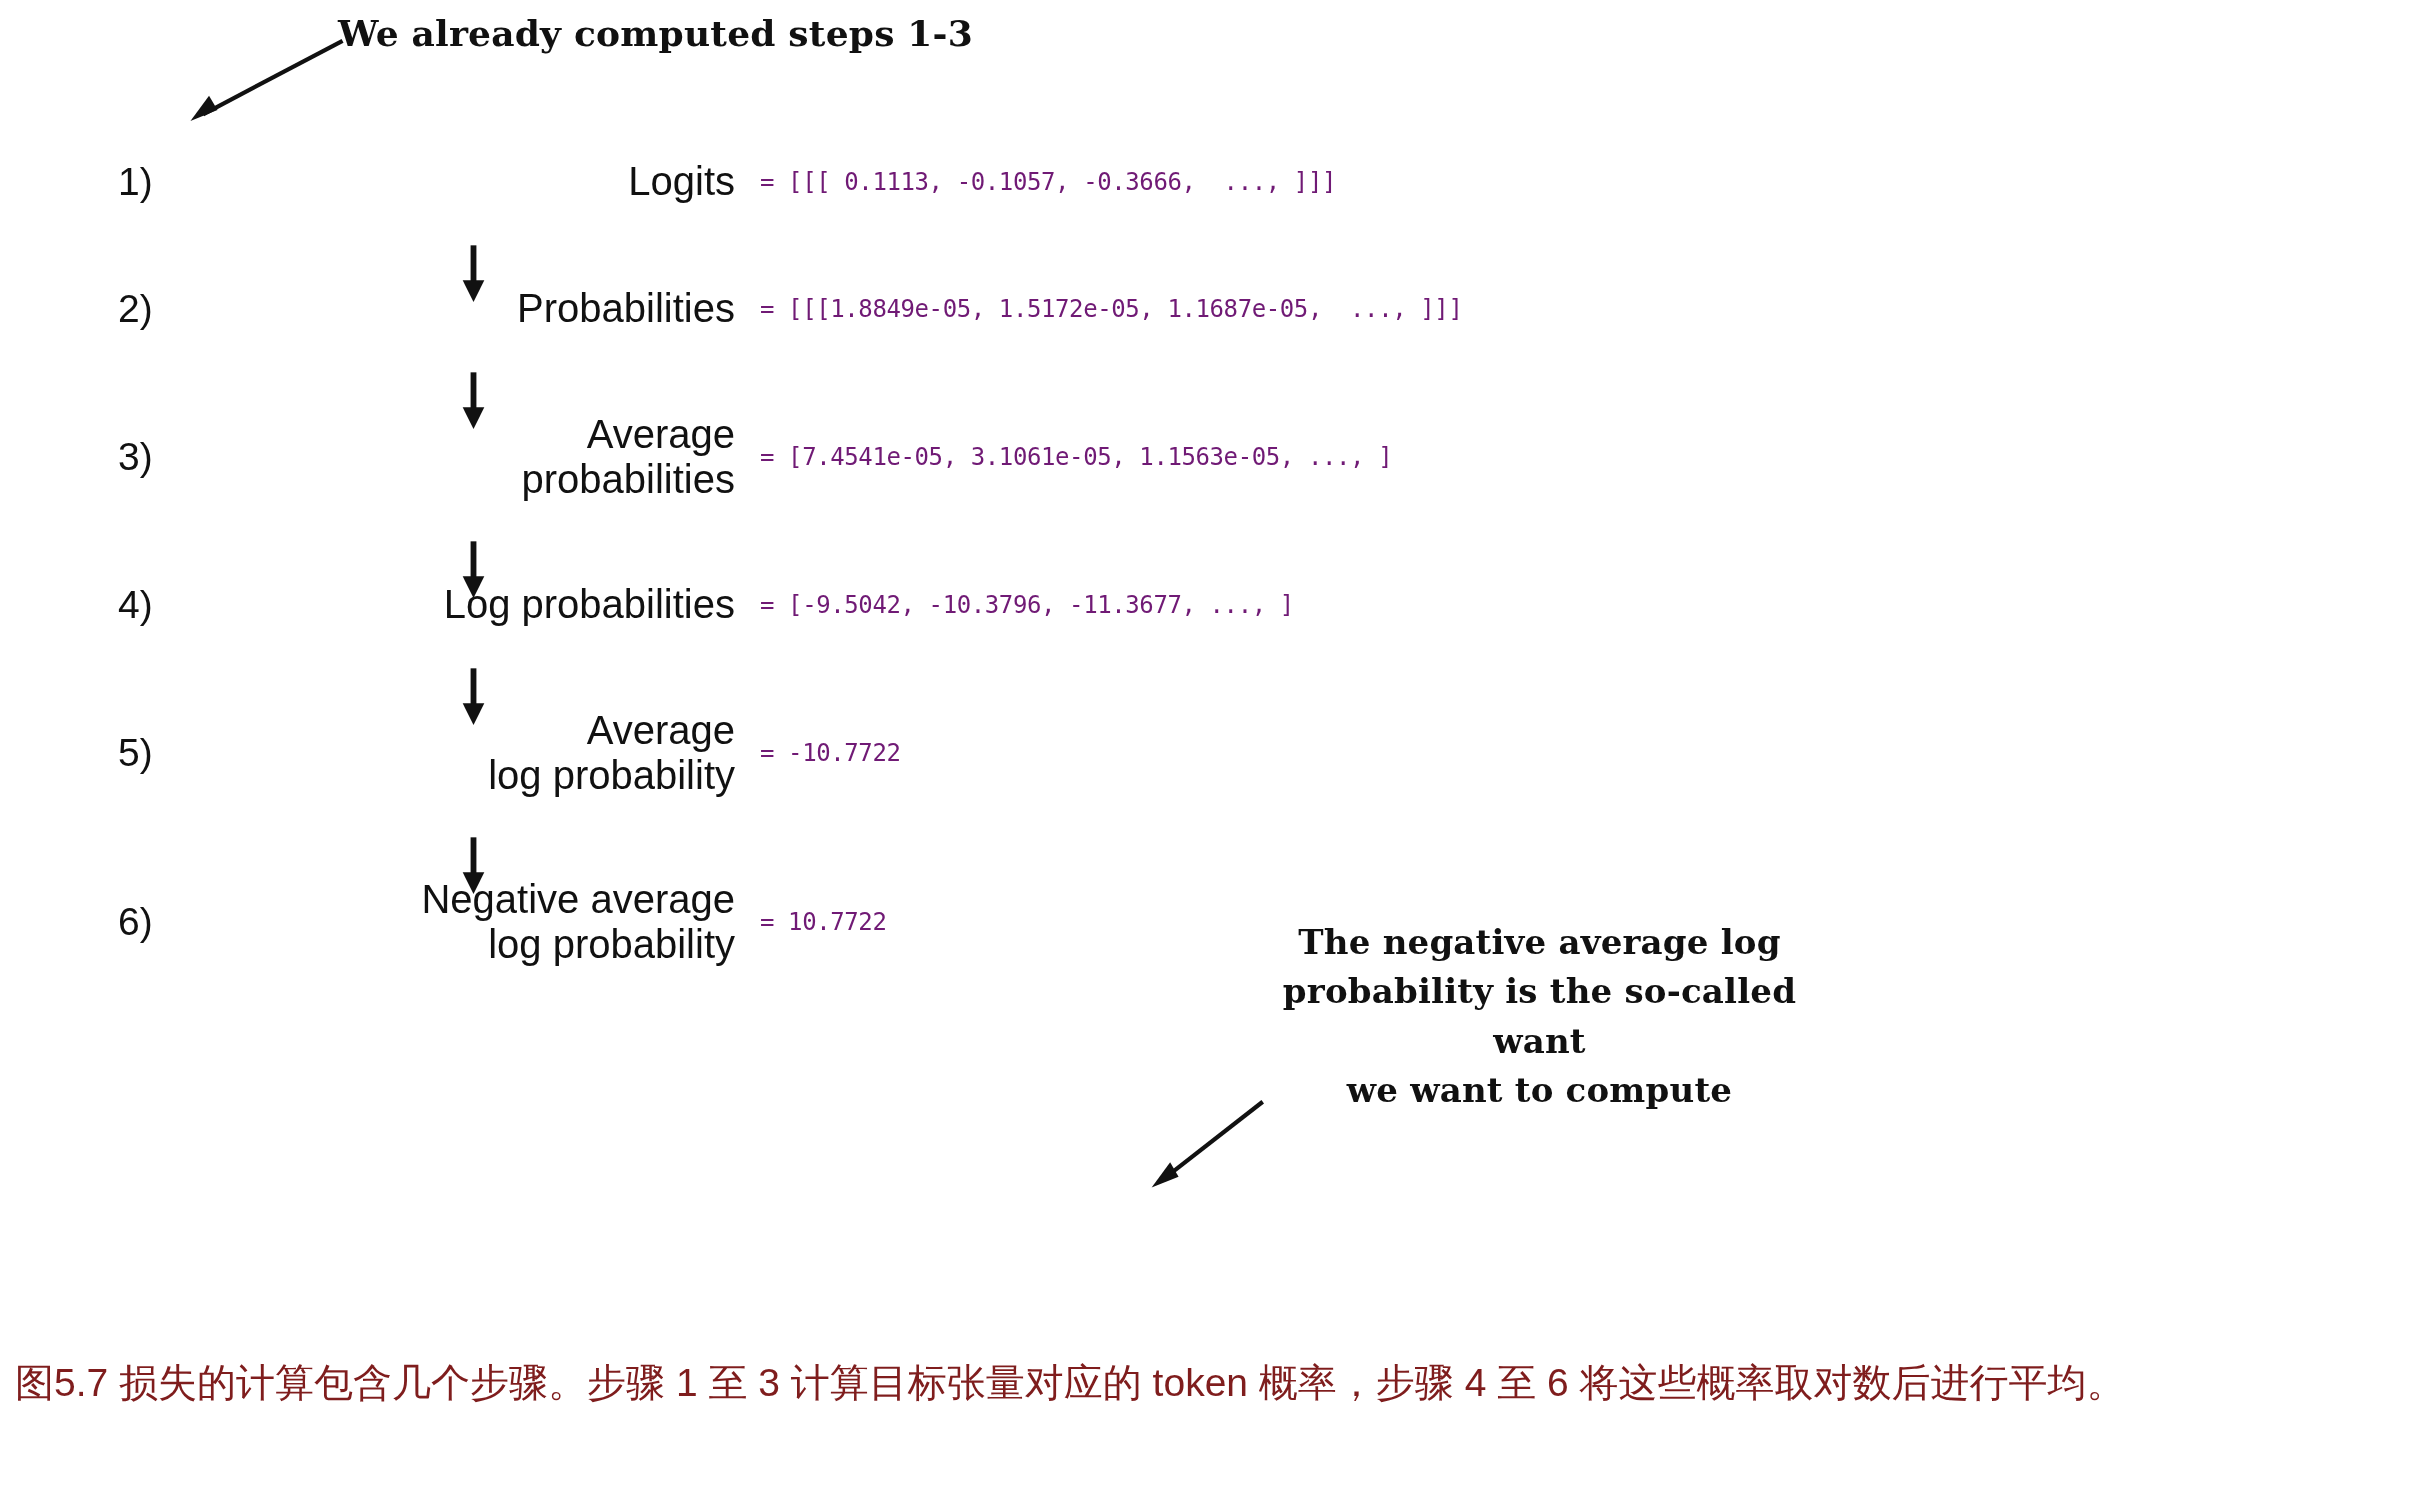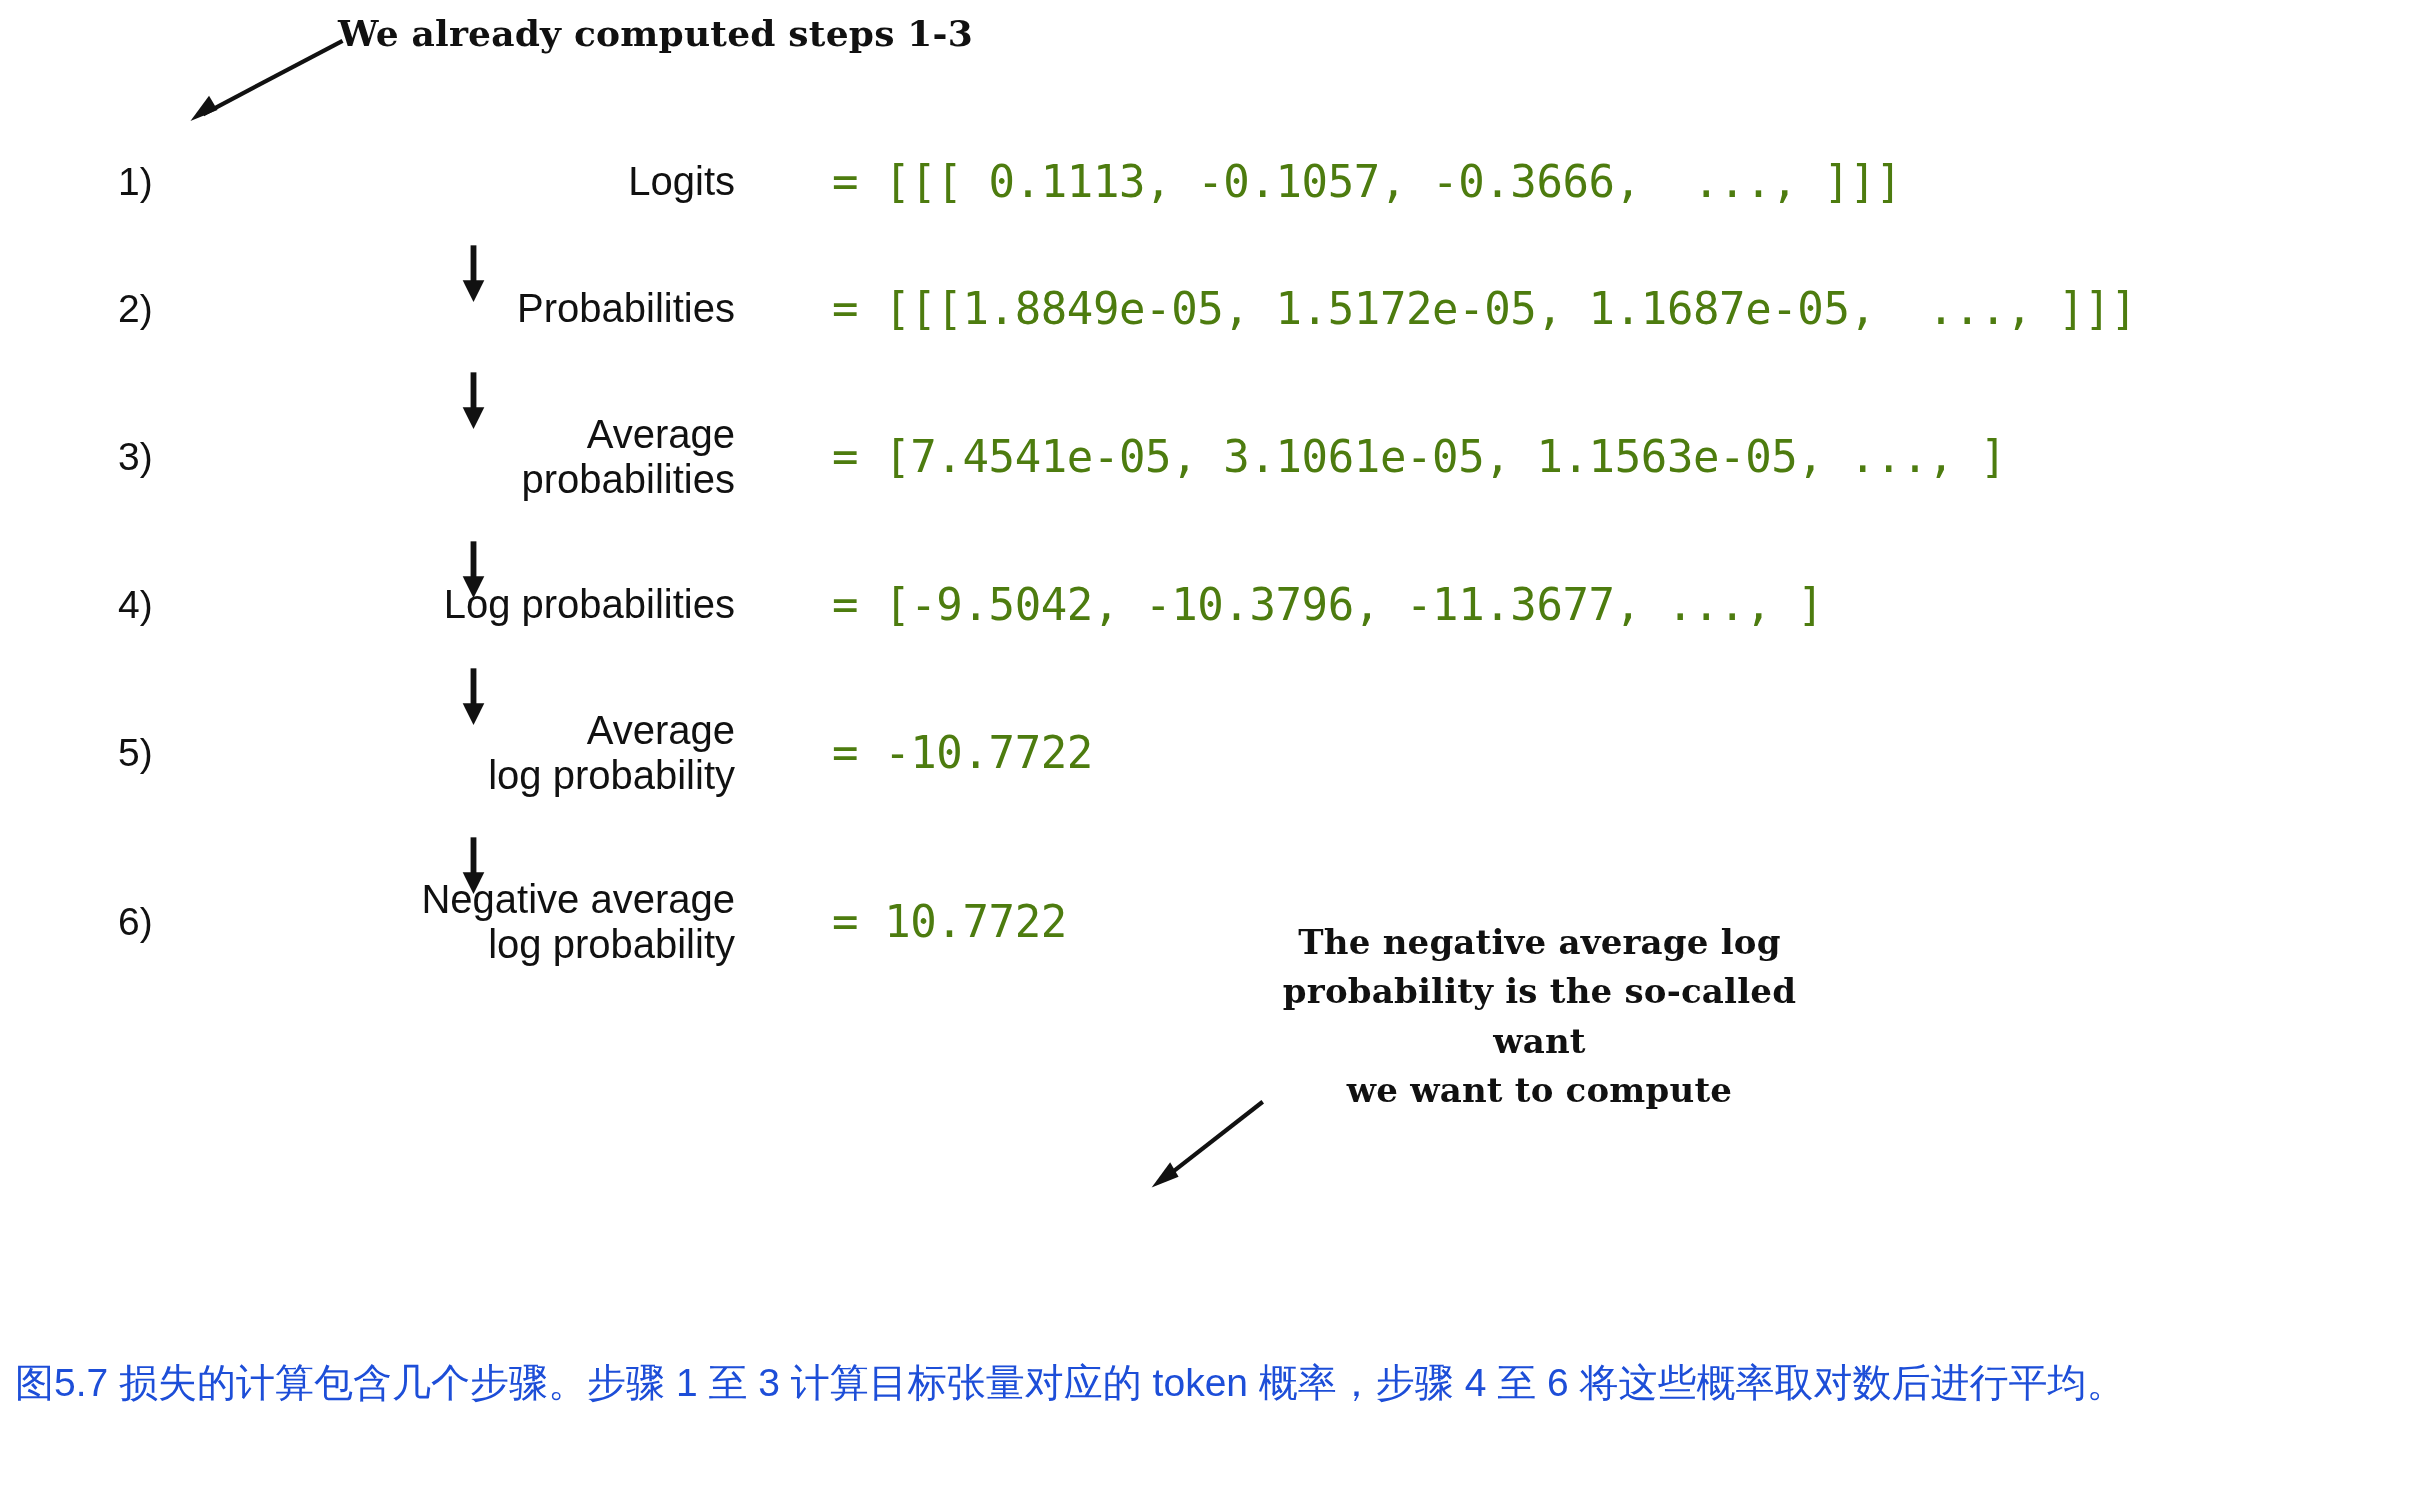--- a/index.html
+++ b/index.html
@@ -74,43 +74,43 @@
     position: absolute;
     left: 211px;
     width: 524px;
     text-align: right;
     font-size: 40px;
     line-height: 1.12;
     color: #111;
   }
   .step-value {
     position: absolute;
-    left: 832px;
+    left: 760px;
     font-family: "DejaVu Sans Mono", monospace;
-    font-size: 44px;
+    font-size: 24px;
     letter-spacing: -0.4px;
-    color: #4d7c0f;
+    color: #701a75;
     white-space: pre;
   }
 
   .down-arrow {
     position: absolute;
     left: 461px;
     width: 25px;
     text-align: center;
   }
   .down-arrow svg { display: block; }
 
   
   .caption {
     position: absolute;
     left: 15px;
     top: 1353px;
     width: 2385px;
-    color: #1d4ed8;
+    color: #7f1d1d;
     font-size: 39px;
     line-height: 1.55;
     font-family: "Liberation Sans", sans-serif;
   }
 </style>
 </head>
 <body>
 
 <div class="figure">
 

